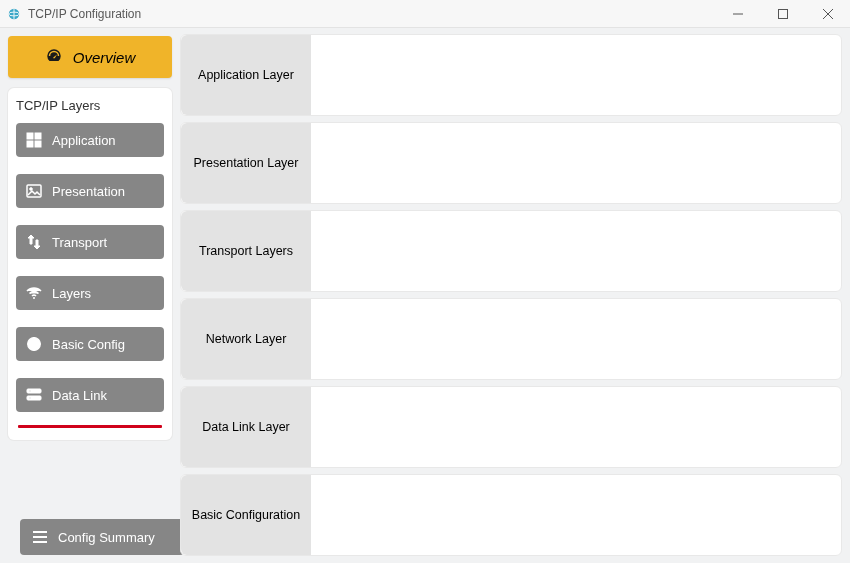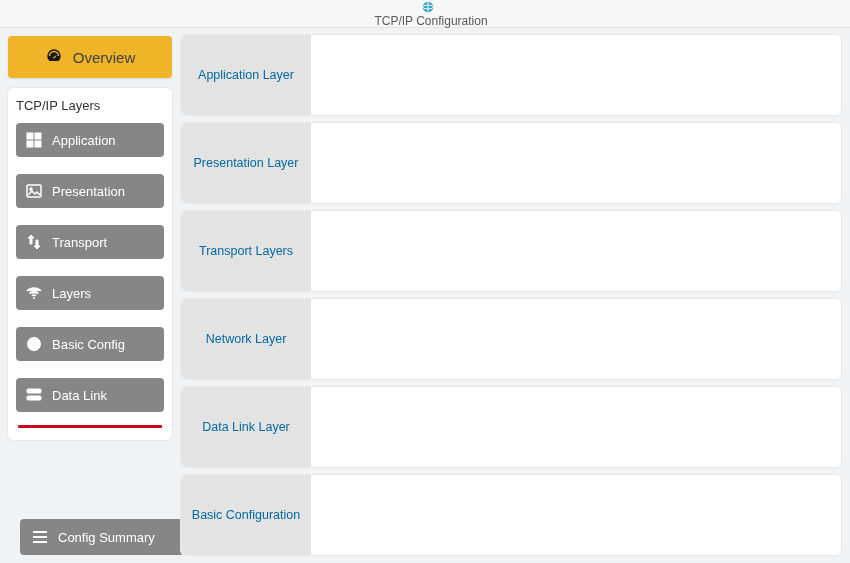--- a/index.html
+++ b/index.html
@@ -1,36 +1,36 @@
 <!DOCTYPE html>
 <html><head>
 <meta charset="utf-8">
 <style>
   * { box-sizing: border-box; margin: 0; padding: 0; }
   html, body { width: 850px; height: 563px; overflow: hidden; font-family: "Segoe UI", Arial, sans-serif; background: #fff; }
   .titlebar {
     height: 28px; display: flex; align-items: center; border-bottom: 1px solid #e3e3e3;
-    background: #f7f7f7; font-size: 12px; color: #595959; padding-left: 6px; flex-direction: column;
+    background: #f7f7f7; font-size: 12px; color: #595959; padding-left: 6px;
   }
   .titlebar .app-icon { width: 16px; height: 16px; display:inline-flex; align-items:center; justify-content:center; }
   .titlebar .app-icon svg { width:14px; height:14px; }
   .titlebar .title { margin-left: 6px; }
   .win-controls { margin-left: auto; display: flex; }
   .win-btn {
     width: 45px; height: 28px; display:flex; align-items:center; justify-content:center;
     color:#444; cursor:pointer;
   }
   .win-btn svg { width:10px; height:10px; stroke:#555; stroke-width:1; fill:none; }
 
   .body { display:flex; height: calc(563px - 28px); background:#f1f2f3; }
   .sidebar { width:180px; padding:8px; display:flex; flex-direction:column; gap:10px; }
   .overview-btn {
-    background:#f0b429; color:#404040; border:none; border-radius:4px;
+    background:#f0b429; color:#000000; border:none; border-radius:4px;
     height:42px; display:flex; align-items:center; justify-content:center; gap:10px;
-    font-size:15px; cursor:pointer; box-shadow:0 1px 2px rgba(0,0,0,0.1);
+    font-size:15px; cursor:pointer; box-shadow:0 1px 2px rgba(0,0,0,0.1);font-style:italic;
   }
   .overview-btn svg { width:18px; height:18px; }
 
   .layers-card {
     background:#fff; border-radius:6px; padding:10px 8px 12px 8px;
     box-shadow:0 0 0 1px #e8e8e8;
   }
   .layers-card .card-title { text-align:left; font-size:13px; color:#333; margin-bottom:10px; }
   .layer-btn {
     display:flex; align-items:center; gap:10px;
@@ -53,21 +53,21 @@
   .summary-btn .ic svg { width:16px; height:16px; fill:#fff; }
 
   .main { flex:1; padding:6px 8px 6px 0; overflow:auto; }
   .row {
     display:flex; background:#fff; border:1px solid #e8e8e8; border-radius:6px;
     margin-bottom:6px; min-height:82px;
   }
   .row .label {
     width:130px; background:#e3e3e3; border-radius:6px 0 0 6px;
     display:flex; align-items:center; justify-content:center;
-    font-size:12.5px; color:#0369a1; text-align:center; padding:4px;
+    font-size:12.5px; color:#000000; text-align:center; padding:4px;
   }
   .row .content { flex:1; }
 </style>
 </head>
 <body>
 
 <div class="titlebar">
   <span class="app-icon">
     <svg viewBox="0 0 16 16">
         <circle cx="8" cy="8" r="6" fill="#3aa6c7"></circle>

